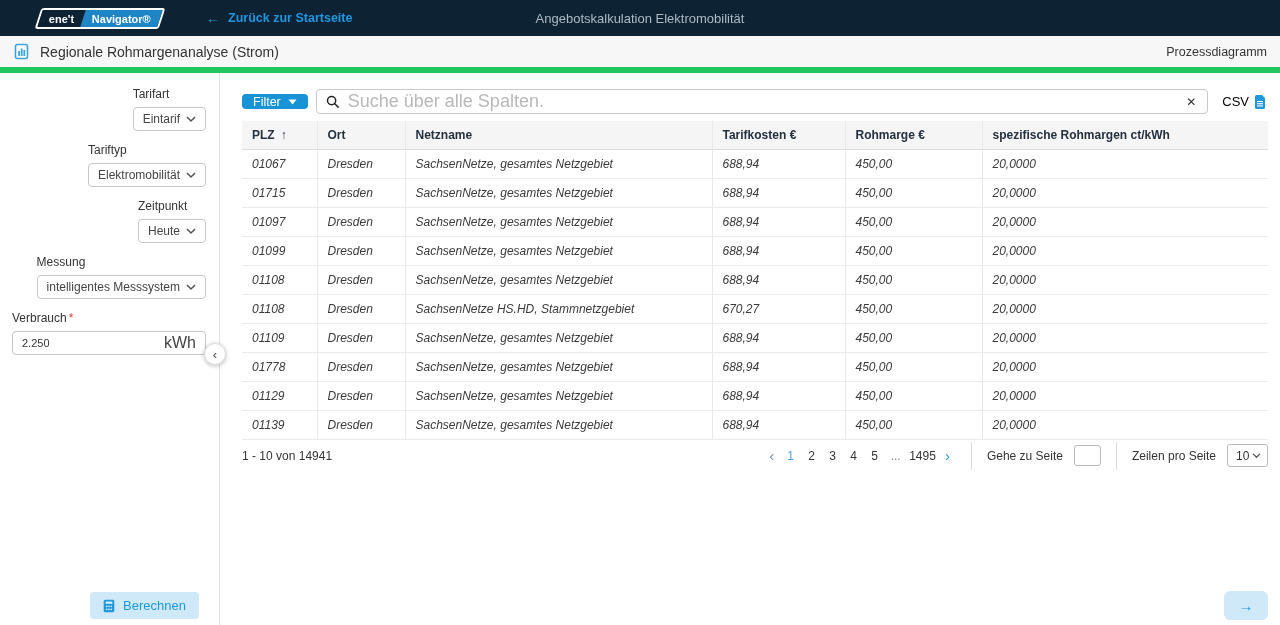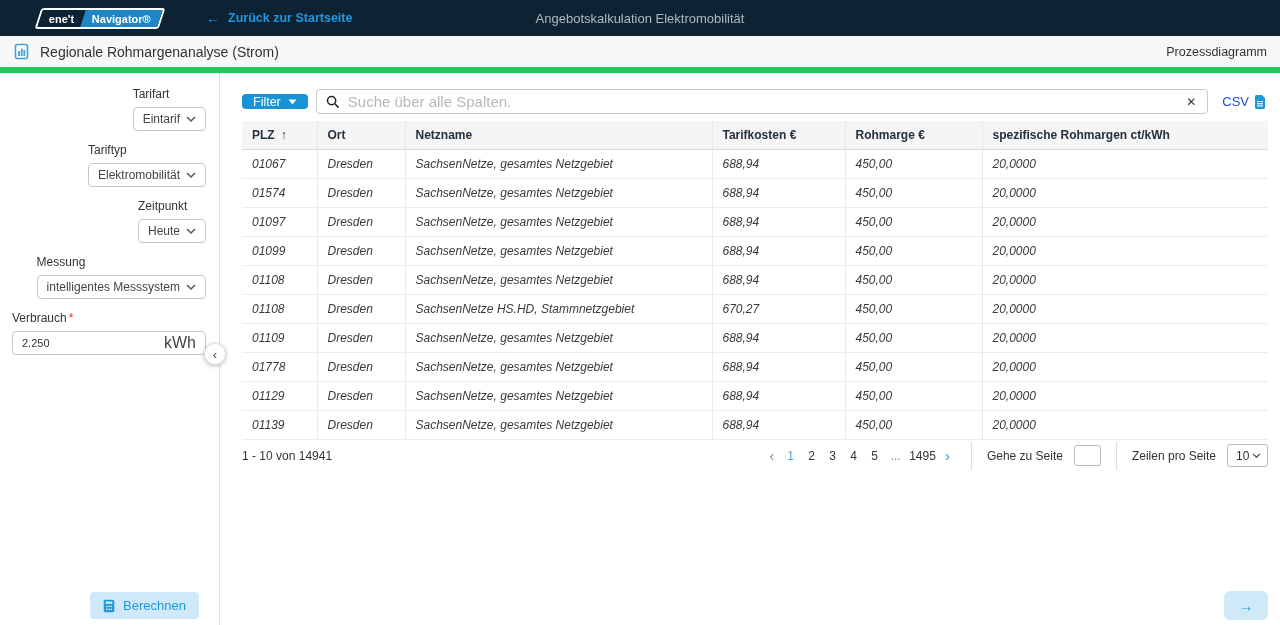--- a/index.html
+++ b/index.html
@@ -43,24 +43,24 @@
   .collapse-btn { position:absolute; left:204px; top:270px; width:22px; height:22px; border-radius:50%;
     background:#fff; border:1px solid #ddd; box-shadow:0 1px 4px rgba(0,0,0,.25); z-index:5;
     display:flex; align-items:center; justify-content:center; font-size:13px; color:#444; cursor:pointer; line-height:1; }
 
   
   .main { flex:1; padding:16px 12px 14px 22px; display:flex; flex-direction:column; min-width:0; }
   .toolbar { display:flex; align-items:center; gap:8px; margin-bottom:7px; }
   .filter-btn { display:flex; align-items:center; gap:7px; background:#1793d6; color:#fff; border:none;
     border-radius:4px; height:15px; padding:0 11px; font-size:12.5px; font-family:inherit; cursor:pointer; }
   .search-box { flex:1; height:25px; border:1px solid #c9c9c9; border-radius:4px; display:flex; align-items:center; padding:0 9px; gap:8px; background:#fff; }
-  .search-box input { flex:1; border:none; outline:none; font-size:15px; color:#15803d; font-family:inherit; }
+  .search-box input { flex:1; border:none; outline:none; font-size:18px; color:#15803d; font-family:inherit; }
   .search-box input::placeholder { color:#b8b8b8; }
   .clear-btn { font-size:12px; color:#333; cursor:pointer; padding:0 2px; }
-  .csv-link { display:flex; align-items:center; gap:5px; color:#1d4ed8; font-size:13px; margin:0 2px 0 6px; cursor:pointer; text-decoration:none; }
+  .csv-link { display:flex; align-items:center; gap:5px; color:#000000; font-size:13px; margin:0 2px 0 6px; cursor:pointer; text-decoration:none; }
 
   table { width:100%; border-collapse:collapse; table-layout:fixed; font-size:12px; }
   thead th { background:#f5f5f5; height:28px; text-align:left; padding:0 10px; color:#24313f; font-weight:700;
     border-bottom:1px solid #dcdcdc; cursor:pointer; white-space:nowrap; overflow:hidden; }
   tbody td { height:29px; padding:0 10px; color:#3a3a3a; border-bottom:1px solid #ebebeb; white-space:nowrap; overflow:hidden;font-style:italic; }
   thead th + th, tbody td + td { border-left:1px solid #e9e9e9; }
   .sort-icon { margin-left:6px; font-weight:700; color:#24313f; }
 
   
   .pagination { display:flex; align-items:center; height:32px; font-size:12px; color:#333; }
@@ -232,21 +232,21 @@
       <tbody id="table-body">
           <tr>
             <td>01067</td>
             <td>Dresden</td>
             <td>SachsenNetze, gesamtes Netzgebiet</td>
             <td>688,94</td>
             <td>450,00</td>
             <td>20,0000</td>
           </tr>
           <tr>
-            <td>01574</td>
+            <td>01715</td>
             <td>Dresden</td>
             <td>SachsenNetze, gesamtes Netzgebiet</td>
             <td>688,94</td>
             <td>450,00</td>
             <td>20,0000</td>
           </tr>
           <tr>
             <td>01097</td>
             <td>Dresden</td>
             <td>SachsenNetze, gesamtes Netzgebiet</td>

